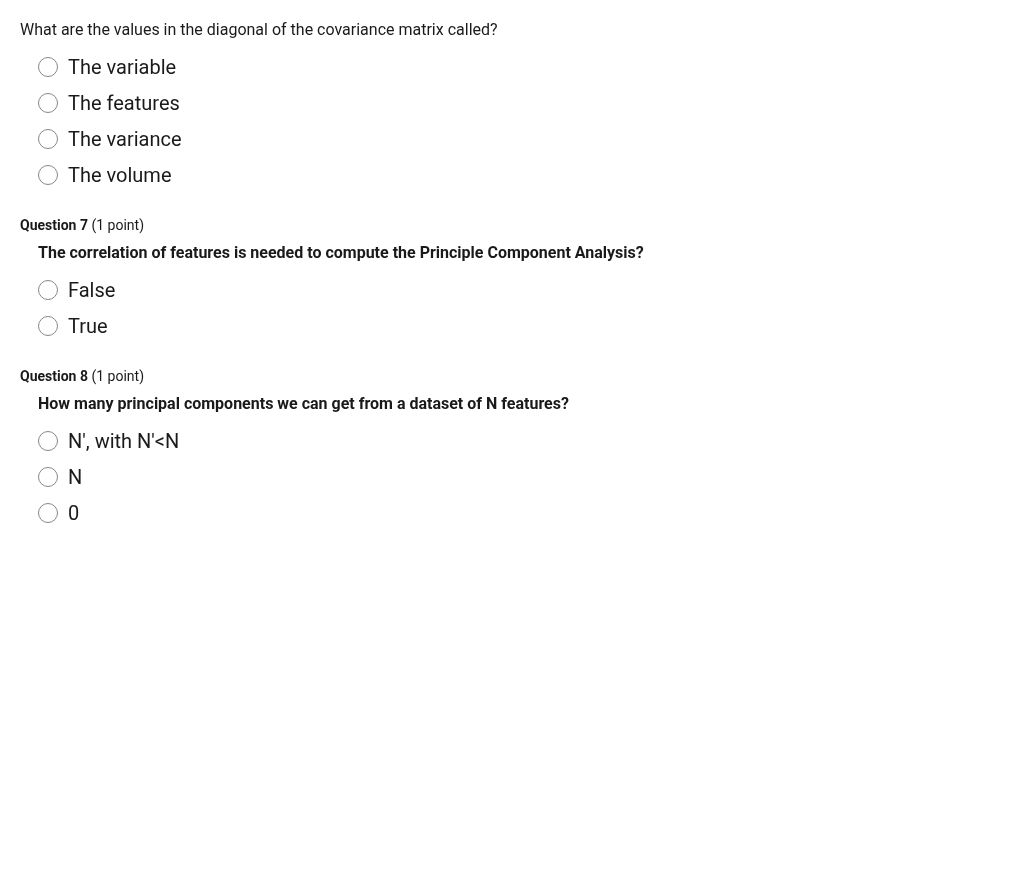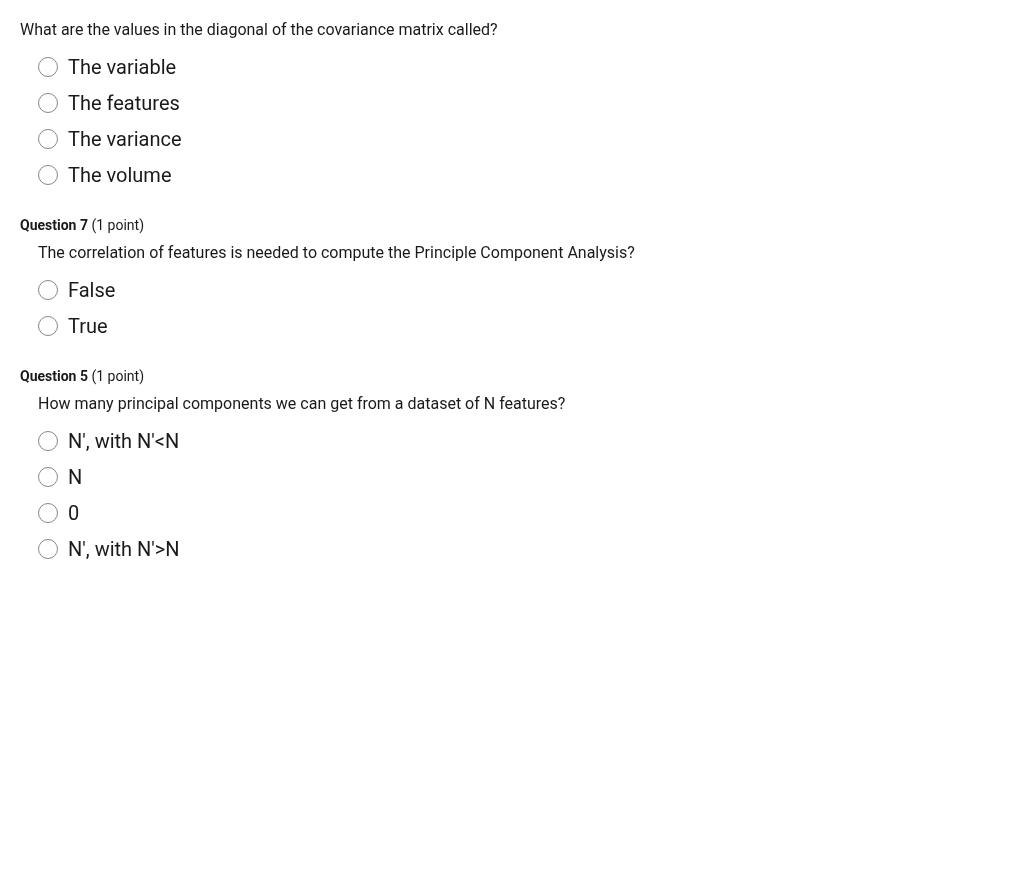--- a/index.html
+++ b/index.html
@@ -27,20 +27,21 @@
 
     .question-header .points {
       font-weight: 400;
     }
 
     .question-text {
       font-size: 16px;
       margin-bottom: 16px;
       padding-left: 18px;
       color: #1a1a1a;
+      font-weight: bold;
     }
 
     .options-list {
       list-style: none;
       padding-left: 18px;
       margin-bottom: 30px;
     }
 
     .option-item {
       display: flex;
@@ -114,35 +115,31 @@
     </li>
     <li class="option-item">
       <span class="radio-circle"></span>
       <span>True</span>
     </li>
   </ul>
 </div>
 
 <div class="section-divider">
   <div class="question-header">
-    <span>Question 5</span>
+    <span>Question 8</span>
     <span class="points"> </span><span class="points">(1 point)</span>
   </div>
   <p class="question-text">How many principal components we can get from a dataset of N features?</p>
   <ul class="options-list">
     <li class="option-item">
       <span class="radio-circle"></span>
       <span>N', with N'&lt;N</span>
     </li>
     <li class="option-item">
       <span class="radio-circle"></span>
       <span>N</span>
     </li>
     <li class="option-item">
       <span class="radio-circle"></span>
       <span>0</span>
     </li>
-    <li class="option-item">
-      <span class="radio-circle"></span>
-      <span>N', with N'&gt;N</span>
-    </li>
   </ul>
 </div>
 
 </body></html>

